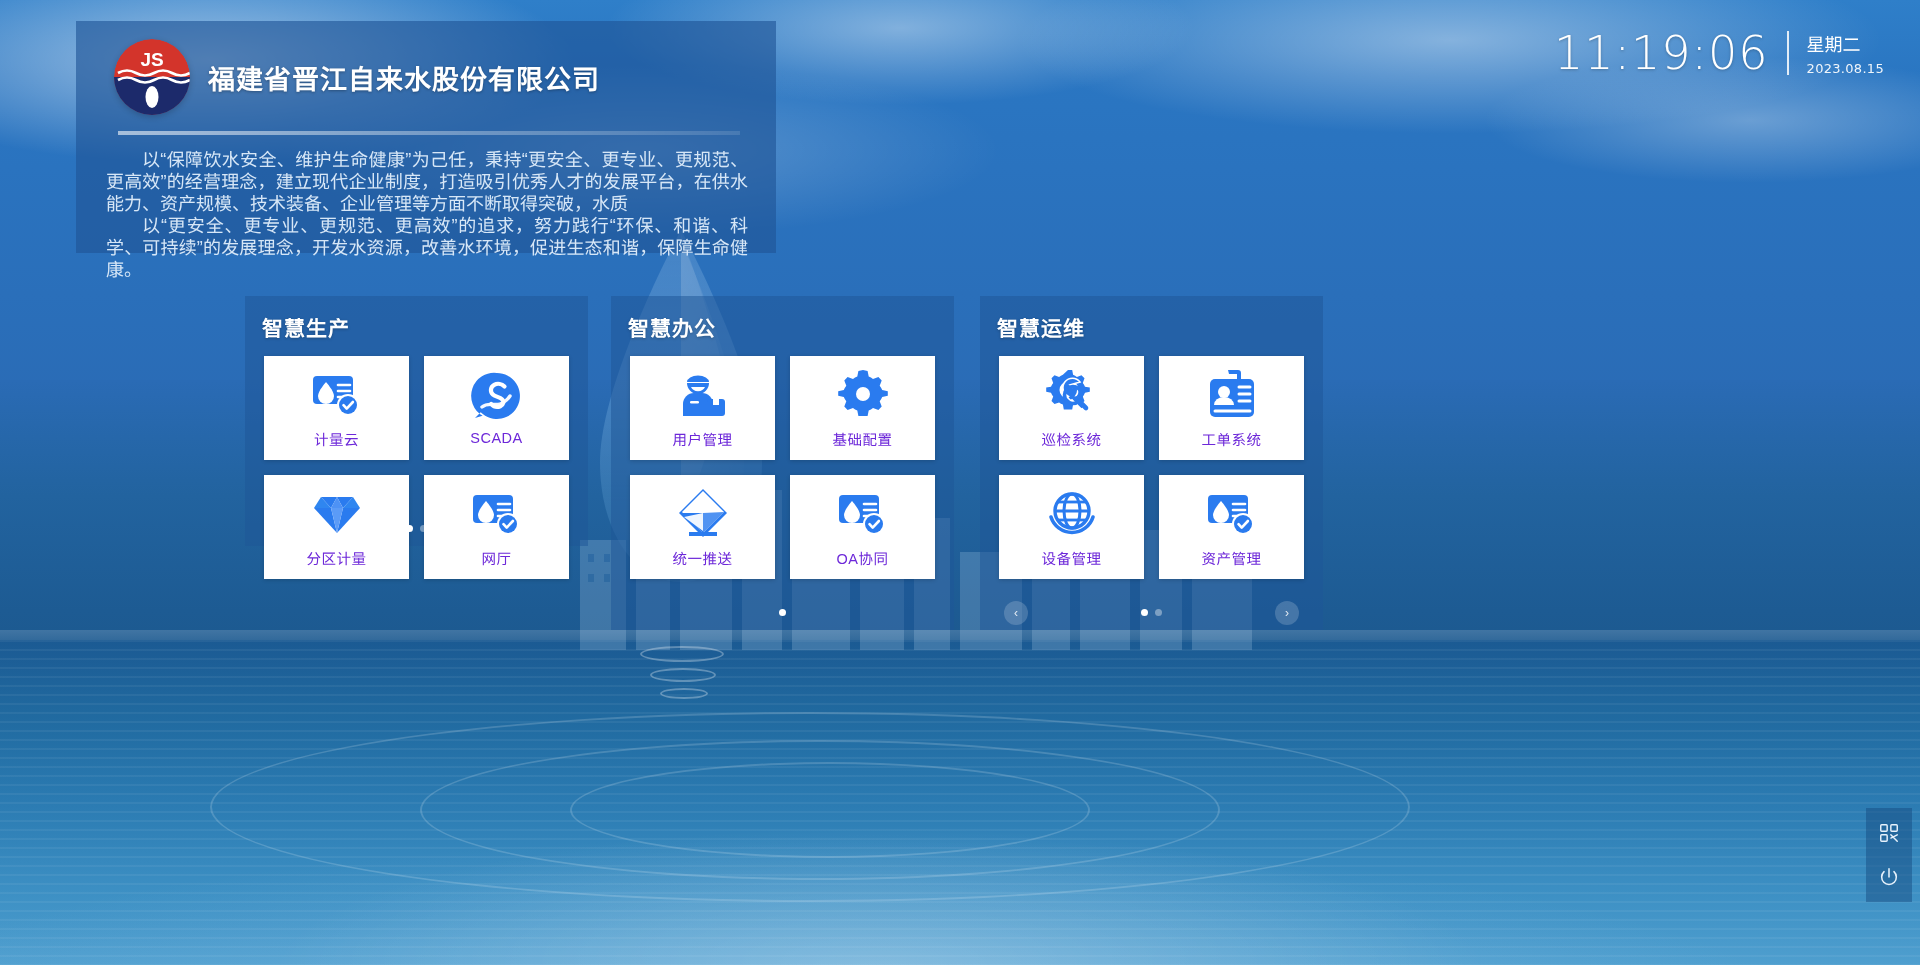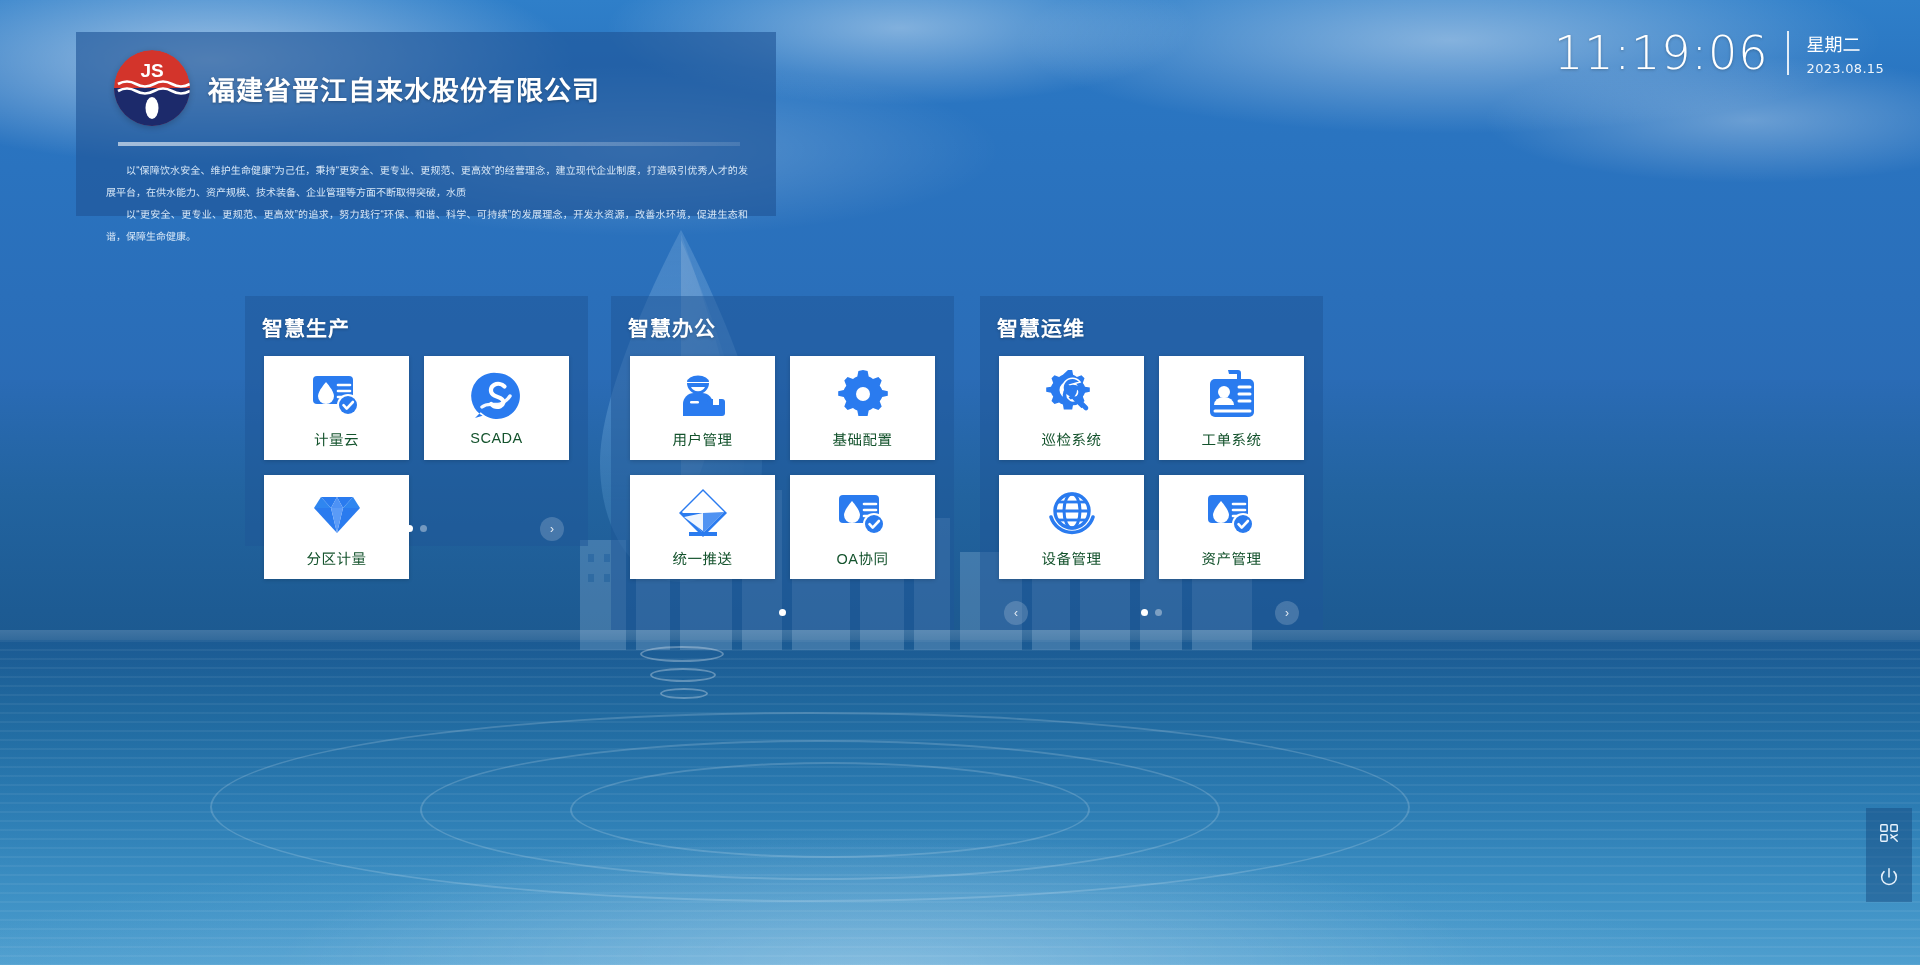--- a/index.html
+++ b/index.html
@@ -81,43 +81,43 @@
     font-family: "DejaVu Sans", sans-serif;
   }
   #clock-sep { width: 2px; height: 44px; background: rgba(255,255,255,.85); }
   #clock-date { display: flex; flex-direction: column; gap: 5px; }
   #clock-weekday { font-size: 18px; color: #ffffff; }
   #clock-day { font-size: 13px; color: rgba(255,255,255,.92);
     font-family: "DejaVu Sans", sans-serif; letter-spacing: .3px; text-align: center; }
 
   
   #company-card {
-    position: absolute; left: 76px; top: 32px;
-    width: 700px; height: 184px;
+    position: absolute; left: 76px; top: 21px;
+    width: 700px; height: 232px;
     background: rgba(30,84,150,.62);
     z-index: 10;
   }
   #company-head { display: flex; align-items: center; padding: 18px 0 0 38px; }
   #logo {
     width: 76px; height: 76px; border-radius: 50%;
     position: relative; overflow: hidden; flex: 0 0 auto;
     box-shadow: 0 2px 6px rgba(0,0,0,.2);
   }
   #company-name {
     margin-left: 18px; color: #ffffff;
     font-size: 27px; font-weight: bold; letter-spacing: 1px;
     text-shadow: 0 1px 3px rgba(0,0,0,.3);
   }
   #divider {
     margin: 16px 36px 0 42px; height: 4px;
     background: linear-gradient(90deg, rgba(255,255,255,.58), rgba(255,255,255,.12));
   }
   #company-desc {
     margin: 14px 28px 0 30px;
-    color: #d7e7f7; font-size: 10px; line-height: 22px;
+    color: #d7e7f7; font-size: 18px; line-height: 22px;
     text-align: justify;
   }
   #company-desc p { text-indent: 2em; }
 
   
   .panel {
     position: absolute; top: 296px;
     background: rgba(31,87,152,.52);
     z-index: 10;
   }
@@ -138,21 +138,21 @@
     gap: 15px 15px;
   }
   .tile {
     background: #ffffff;
     display: flex; flex-direction: column;
     align-items: center; justify-content: center;
     gap: 8px; cursor: pointer;
     box-shadow: 0 1px 4px rgba(0,0,0,.18);
   }
   .tile-icon { width: 52px; height: 52px; display: block; }
-  .tile-label { font-size: 14.5px; color: #14532d; letter-spacing: .5px; }
+  .tile-label { font-size: 14.5px; color: #6d28d9; letter-spacing: .5px; }
 
   
   .pager {
     position: absolute; left: 0; bottom: 14px; width: 343px;
     display: flex; align-items: center; justify-content: center;
   }
   .pager-arrow {
     position: absolute; width: 24px; height: 24px; border-radius: 50%;
     background: rgba(255,255,255,.18);
     display: flex; align-items: center; justify-content: center;
@@ -313,85 +313,101 @@
       <path d="M26 10 L42 10 L32 21 Z" fill="#2a7bef"></path>
       <path d="M26 10 L32 21 L20 21 Z" fill="#4e92f5"></path>
       <path d="M3 21 L20 21 L26 46 Z" fill="#2a7bef"></path>
       <path d="M32 21 L49 21 L26 46 Z" fill="#2a7bef"></path>
       <path d="M20 21 L32 21 L26 46 Z" fill="#5b9bf7"></path>
       <path d="M3 21 L10 10 L20 21 Z" fill="#2f86f0"></path>
       <path d="M42 10 L49 21 L32 21 Z" fill="#2f86f0"></path>
     </svg></span>
       <span class="tile-label">分区计量</span>
     </div>
-  </div>
-  <div class="pager">
-    <div class="pager-arrow pager-prev">‹</div>
-    <div class="dots">
-      <span class="dot active"></span>
-      <span class="dot"></span>
-    </div>
-    <div class="pager-arrow pager-next">›</div>
-  </div>
-</div>
-
-<div class="panel" id="panel-1">
-  <div class="panel-title">智慧办公</div>
-  <div class="tile-grid">
-    <div class="tile">
-      <span class="tile-icon">
-    <svg viewBox="0 0 52 52" width="52" height="52">
-      <path d="M10 14 a11 6.5 0 0 1 22 0 z" fill="#2a7bef"></path>
-      <path d="M10 15 a11 11 0 0 0 22 0 z" fill="#2a7bef"></path>
-      <path d="M14 19 a7.5 6.5 0 0 0 14 0 z" fill="#ffffff"></path>
-      <path d="M6 48 v-12 a11 11 0 0 1 11 -11 h8 a11 11 0 0 1 11 11 v12 z" fill="#2a7bef"></path>
-      <rect x="13" y="33" width="9" height="2.6" rx="1.3" fill="#ffffff"></rect>
-      <rect x="30" y="31" width="18" height="17" rx="3" fill="#2a7bef"></rect>
-      <rect x="36" y="31" width="6" height="6" fill="#ffffff"></rect>
-    </svg></span>
-      <span class="tile-label">用户管理</span>
-    </div>
-    <div class="tile">
-      <span class="tile-icon">
-    <svg viewBox="0 0 52 52" width="52" height="52">
-      <path fill="#2a7bef" d="M26 2 l4.6 1 l1.1 5.6 a18.5 18.5 0 0 1 4.3 2.5 l5.4 -2 l3.3 3.3 l-2 5.4
-        a18.5 18.5 0 0 1 2.5 4.3 l5.6 1.1 l0 4.6 l-5.6 1.1 a18.5 18.5 0 0 1 -2.5 4.3 l2 5.4 l-3.3 3.3
-        l-5.4 -2 a18.5 18.5 0 0 1 -4.3 2.5 l-1.1 5.6 l-4.6 0 l-4.6 0 l-1.1 -5.6 a18.5 18.5 0 0 1 -4.3 -2.5
-        l-5.4 2 l-3.3 -3.3 l2 -5.4 a18.5 18.5 0 0 1 -2.5 -4.3 l-5.6 -1.1 l0 -4.6 l5.6 -1.1
-        a18.5 18.5 0 0 1 2.5 -4.3 l-2 -5.4 l3.3 -3.3 l5.4 2 a18.5 18.5 0 0 1 4.3 -2.5 l1.1 -5.6 z"></path>
-      <circle cx="26" cy="26" r="7" fill="#ffffff"></circle>
-    </svg></span>
-      <span class="tile-label">基础配置</span>
-    </div>
-    <div class="tile">
-      <span class="tile-icon">
-    <svg viewBox="0 0 52 52" width="52" height="52">
-      <path d="M26 2 L50 26 L26 50 L2 26 Z" fill="#2a7bef"></path>
-      <path d="M26 4 L47 25 L26 46 L5 25 Z" fill="#ffffff"></path>
-      <path d="M5 26 L26 26 L26 46 Z" fill="#2a7bef"></path>
-      <path d="M26 26 L47 25 L26 46 Z" fill="#2a7bef" opacity=".82"></path>
-      <path d="M7 30 L26 26 L26 44 Z" fill="#ffffff" opacity=".92"></path>
-      <rect x="12" y="45" width="28" height="4" fill="#2a7bef"></rect>
-    </svg></span>
-      <span class="tile-label">统一推送</span>
-    </div>
     <div class="tile">
       <span class="tile-icon">
     <svg viewBox="0 0 52 52" width="52" height="52">
       <rect x="2" y="8" width="40" height="28" rx="4" fill="#2a7bef"></rect>
       <path d="M15 14 c0 0 8 9 8 14 a8 8 0 0 1 -16 0 c0 -5 8 -14 8 -14 z" fill="#ffffff"></path>
       <g stroke="#ffffff" stroke-width="2.6" stroke-linecap="round">
         <path d="M27 17 h12"></path>
               <path d="M27 23 h12"></path>
               <path d="M27 29 h8"></path>
       </g>
       <circle cx="37" cy="37" r="11" fill="#ffffff"></circle>
       <circle cx="37" cy="37" r="9" fill="#2a7bef"></circle>
       <path d="M32.5 37.2 l3.2 3.4 l6.2 -6.6" stroke="#ffffff" stroke-width="2.6" fill="none" stroke-linecap="round" stroke-linejoin="round"></path>
     </svg></span>
+      <span class="tile-label">网厅</span>
+    </div>
+  </div>
+  <div class="pager">
+    <div class="pager-arrow pager-prev">‹</div>
+    <div class="dots">
+      <span class="dot active"></span>
+      <span class="dot"></span>
+    </div>
+    <div class="pager-arrow pager-next">›</div>
+  </div>
+</div>
+
+<div class="panel" id="panel-1">
+  <div class="panel-title">智慧办公</div>
+  <div class="tile-grid">
+    <div class="tile">
+      <span class="tile-icon">
+    <svg viewBox="0 0 52 52" width="52" height="52">
+      <path d="M10 14 a11 6.5 0 0 1 22 0 z" fill="#2a7bef"></path>
+      <path d="M10 15 a11 11 0 0 0 22 0 z" fill="#2a7bef"></path>
+      <path d="M14 19 a7.5 6.5 0 0 0 14 0 z" fill="#ffffff"></path>
+      <path d="M6 48 v-12 a11 11 0 0 1 11 -11 h8 a11 11 0 0 1 11 11 v12 z" fill="#2a7bef"></path>
+      <rect x="13" y="33" width="9" height="2.6" rx="1.3" fill="#ffffff"></rect>
+      <rect x="30" y="31" width="18" height="17" rx="3" fill="#2a7bef"></rect>
+      <rect x="36" y="31" width="6" height="6" fill="#ffffff"></rect>
+    </svg></span>
+      <span class="tile-label">用户管理</span>
+    </div>
+    <div class="tile">
+      <span class="tile-icon">
+    <svg viewBox="0 0 52 52" width="52" height="52">
+      <path fill="#2a7bef" d="M26 2 l4.6 1 l1.1 5.6 a18.5 18.5 0 0 1 4.3 2.5 l5.4 -2 l3.3 3.3 l-2 5.4
+        a18.5 18.5 0 0 1 2.5 4.3 l5.6 1.1 l0 4.6 l-5.6 1.1 a18.5 18.5 0 0 1 -2.5 4.3 l2 5.4 l-3.3 3.3
+        l-5.4 -2 a18.5 18.5 0 0 1 -4.3 2.5 l-1.1 5.6 l-4.6 0 l-4.6 0 l-1.1 -5.6 a18.5 18.5 0 0 1 -4.3 -2.5
+        l-5.4 2 l-3.3 -3.3 l2 -5.4 a18.5 18.5 0 0 1 -2.5 -4.3 l-5.6 -1.1 l0 -4.6 l5.6 -1.1
+        a18.5 18.5 0 0 1 2.5 -4.3 l-2 -5.4 l3.3 -3.3 l5.4 2 a18.5 18.5 0 0 1 4.3 -2.5 l1.1 -5.6 z"></path>
+      <circle cx="26" cy="26" r="7" fill="#ffffff"></circle>
+    </svg></span>
+      <span class="tile-label">基础配置</span>
+    </div>
+    <div class="tile">
+      <span class="tile-icon">
+    <svg viewBox="0 0 52 52" width="52" height="52">
+      <path d="M26 2 L50 26 L26 50 L2 26 Z" fill="#2a7bef"></path>
+      <path d="M26 4 L47 25 L26 46 L5 25 Z" fill="#ffffff"></path>
+      <path d="M5 26 L26 26 L26 46 Z" fill="#2a7bef"></path>
+      <path d="M26 26 L47 25 L26 46 Z" fill="#2a7bef" opacity=".82"></path>
+      <path d="M7 30 L26 26 L26 44 Z" fill="#ffffff" opacity=".92"></path>
+      <rect x="12" y="45" width="28" height="4" fill="#2a7bef"></rect>
+    </svg></span>
+      <span class="tile-label">统一推送</span>
+    </div>
+    <div class="tile">
+      <span class="tile-icon">
+    <svg viewBox="0 0 52 52" width="52" height="52">
+      <rect x="2" y="8" width="40" height="28" rx="4" fill="#2a7bef"></rect>
+      <path d="M15 14 c0 0 8 9 8 14 a8 8 0 0 1 -16 0 c0 -5 8 -14 8 -14 z" fill="#ffffff"></path>
+      <g stroke="#ffffff" stroke-width="2.6" stroke-linecap="round">
+        <path d="M27 17 h12"></path>
+              <path d="M27 23 h12"></path>
+              <path d="M27 29 h8"></path>
+      </g>
+      <circle cx="37" cy="37" r="11" fill="#ffffff"></circle>
+      <circle cx="37" cy="37" r="9" fill="#2a7bef"></circle>
+      <path d="M32.5 37.2 l3.2 3.4 l6.2 -6.6" stroke="#ffffff" stroke-width="2.6" fill="none" stroke-linecap="round" stroke-linejoin="round"></path>
+    </svg></span>
       <span class="tile-label">OA协同</span>
     </div>
   </div>
   <div class="pager">
     <div class="dots">
       <span class="dot active"></span>
     </div>
   </div>
 </div>
 

